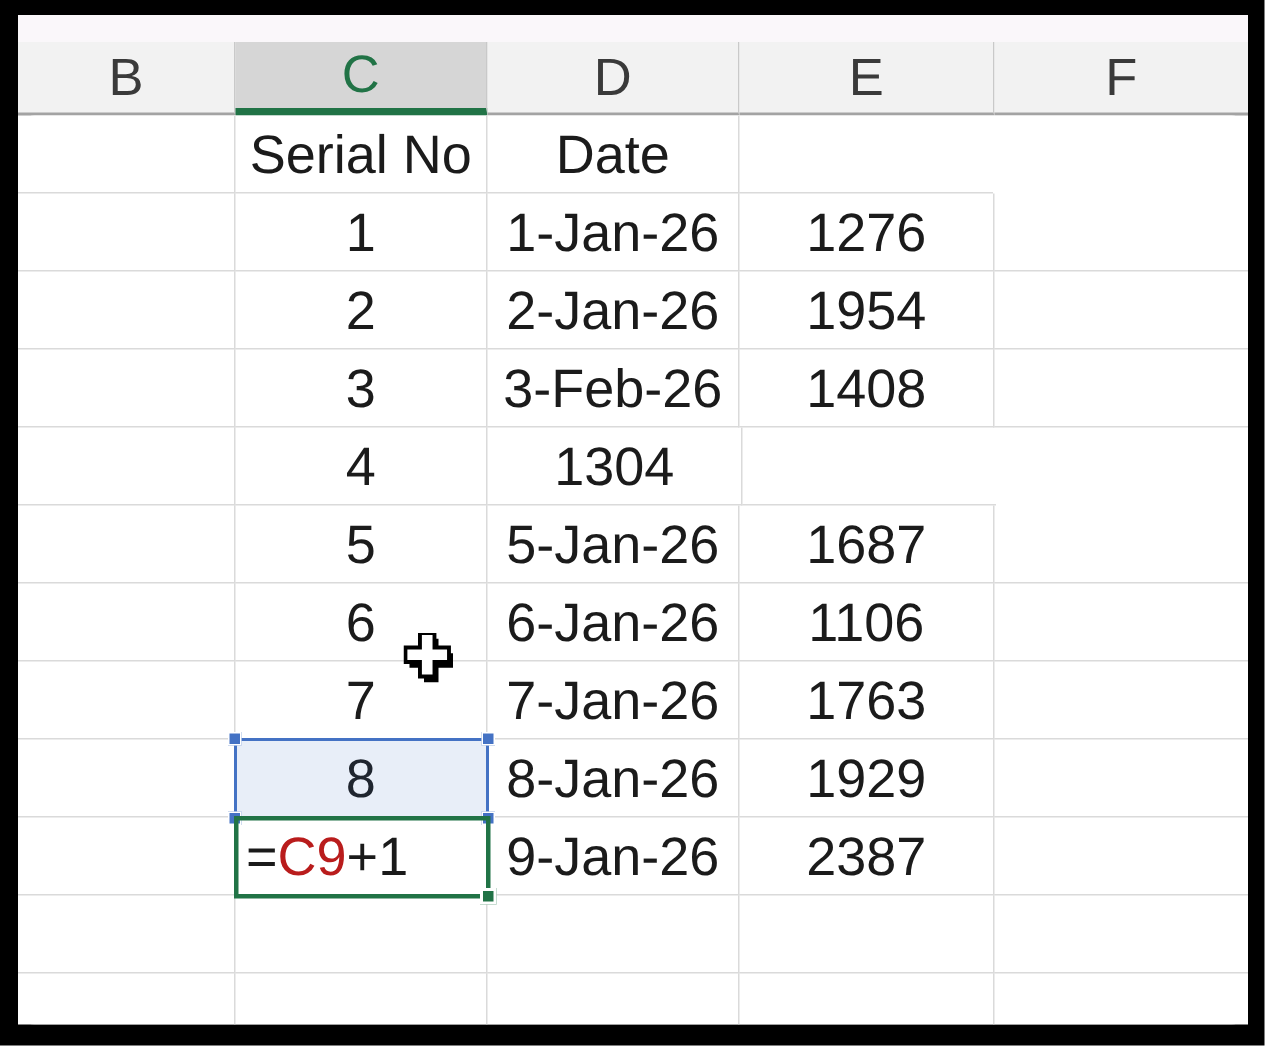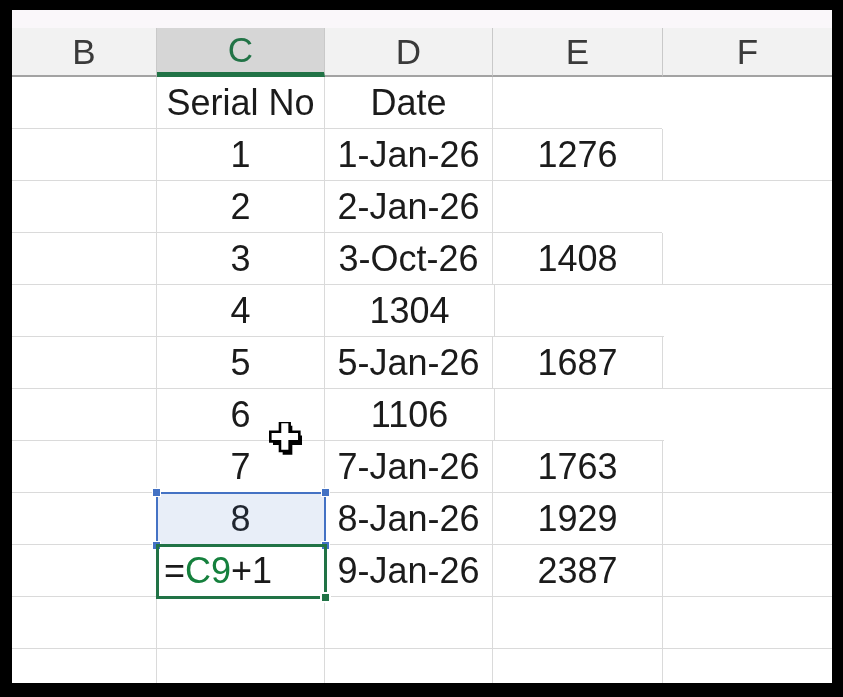--- a/index.html
+++ b/index.html
@@ -44,21 +44,21 @@
   .cell{
     box-sizing:border-box;height:52px;
     border-right:1px solid #dadada;
     border-bottom:1px solid #dadada;
     display:flex;align-items:center;justify-content:center;
     font-size:36px;color:#1b1b1b;
     white-space:nowrap;
   }
   .w0{width:145px}.w1{width:168px}.w2{width:168px}.w3{width:170px}.w4{width:169px;border-right:none}
   .formula-cell{justify-content:flex-start;padding-left:7px;}
-  .tok-ref{color:#15803d;}
+  .tok-ref{color:#b91c1c;}
   .tok-plain{color:#1a1a1a;}
   
   .ref-box{
     position:absolute;left:144px;top:482px;width:170px;height:54px;
     box-sizing:border-box;
     border:2px solid #4472c4;
     background:rgba(68,114,196,0.12);
     pointer-events:none;
   }
   .handle{
@@ -109,45 +109,47 @@
       <div class="cell w0"></div>
       <div class="cell w1">1</div>
       <div class="cell w2">1-Jan-26</div>
       <div class="cell w3">1276</div>
       <div class="cell w4"></div>
     </div>
     <div class="row">
       <div class="cell w0"></div>
       <div class="cell w1">2</div>
       <div class="cell w2">2-Jan-26</div>
+      <div class="cell w3">1954</div>
       <div class="cell w4"></div>
     </div>
     <div class="row">
       <div class="cell w0"></div>
       <div class="cell w1">3</div>
-      <div class="cell w2">3-Oct-26</div>
+      <div class="cell w2">3-Feb-26</div>
       <div class="cell w3">1408</div>
       <div class="cell w4"></div>
     </div>
     <div class="row">
       <div class="cell w0"></div>
       <div class="cell w1">4</div>
       <div class="cell w3">1304</div>
       <div class="cell w4"></div>
     </div>
     <div class="row">
       <div class="cell w0"></div>
       <div class="cell w1">5</div>
       <div class="cell w2">5-Jan-26</div>
       <div class="cell w3">1687</div>
       <div class="cell w4"></div>
     </div>
     <div class="row">
       <div class="cell w0"></div>
       <div class="cell w1">6</div>
+      <div class="cell w2">6-Jan-26</div>
       <div class="cell w3">1106</div>
       <div class="cell w4"></div>
     </div>
     <div class="row">
       <div class="cell w0"></div>
       <div class="cell w1">7</div>
       <div class="cell w2">7-Jan-26</div>
       <div class="cell w3">1763</div>
       <div class="cell w4"></div>
     </div>

